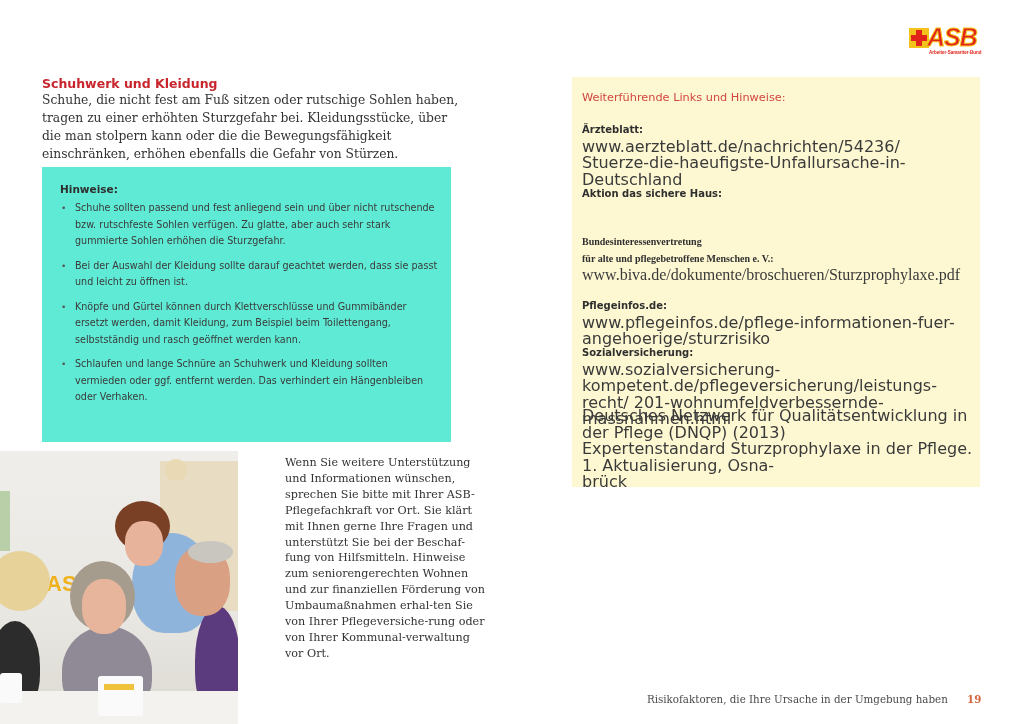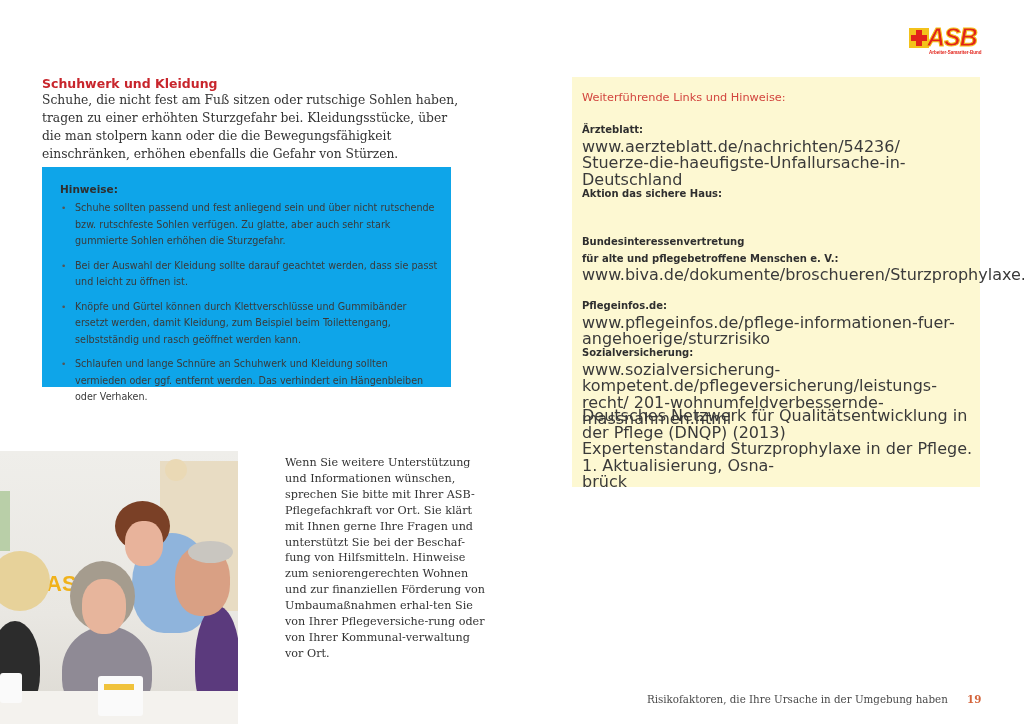--- a/index.html
+++ b/index.html
@@ -37,21 +37,21 @@
     left: 42px; top: 76px;
     font-family: "DejaVu Sans", sans-serif; font-weight: bold; font-size: 12.5px;
     color: #c8252c;
   }
   .intro {
     left: 42px; top: 91px; width: 420px;
     font-family: "DejaVu Serif", serif; font-size: 12.3px; line-height: 18px; color: #333;
   }
 
   .hint-box {
-    left: 42px; top: 167px; width: 409px; height: 220px; background: #0ea5e9;
+    left: 42px; top: 167px; width: 409px; height: 275px; background: #5eead4;
   }
   .hint-title {
     position: absolute; left: 18px; top: 16px;
     font-weight: bold; font-size: 10.5px; color: #2f2f2f;
   }
   .hint-list {
     position: absolute; left: 18px; top: 33px; width: 380px;
     margin: 0; padding: 0; list-style: none;
   }
   .hint-list li {
@@ -100,21 +100,21 @@
   }
   .links-title {
     position: absolute; left: 10px; top: 14px;
     font-size: 11.3px; color: #d2453e;
   }
   .link-group { position: absolute; left: 10px; width: 395px; }
   .link-group .lbl { font-weight: bold; font-size: 10px; line-height: 16.5px; color: #2f2f2f; }
   .link-group .url { font-size: 16px; line-height: 16.5px; color: #3a3a3a; }
   .lg1 { top: 45px; }
   .lg2 { top: 109px; }
-  .lg3 { top: 157px; }
+  .lg3 { top: 157px; font-family: Liberation Serif, serif; }
   .lg4 { top: 221px; }
   .lg5 { top: 268px; }
   .lg6 { top: 331px; }
 
   
   .footer-text {
     left: 647px; top: 693px;
     font-family: "DejaVu Serif", serif; font-size: 10.3px; color: #4a4a4a;
   }
   .page-number {

